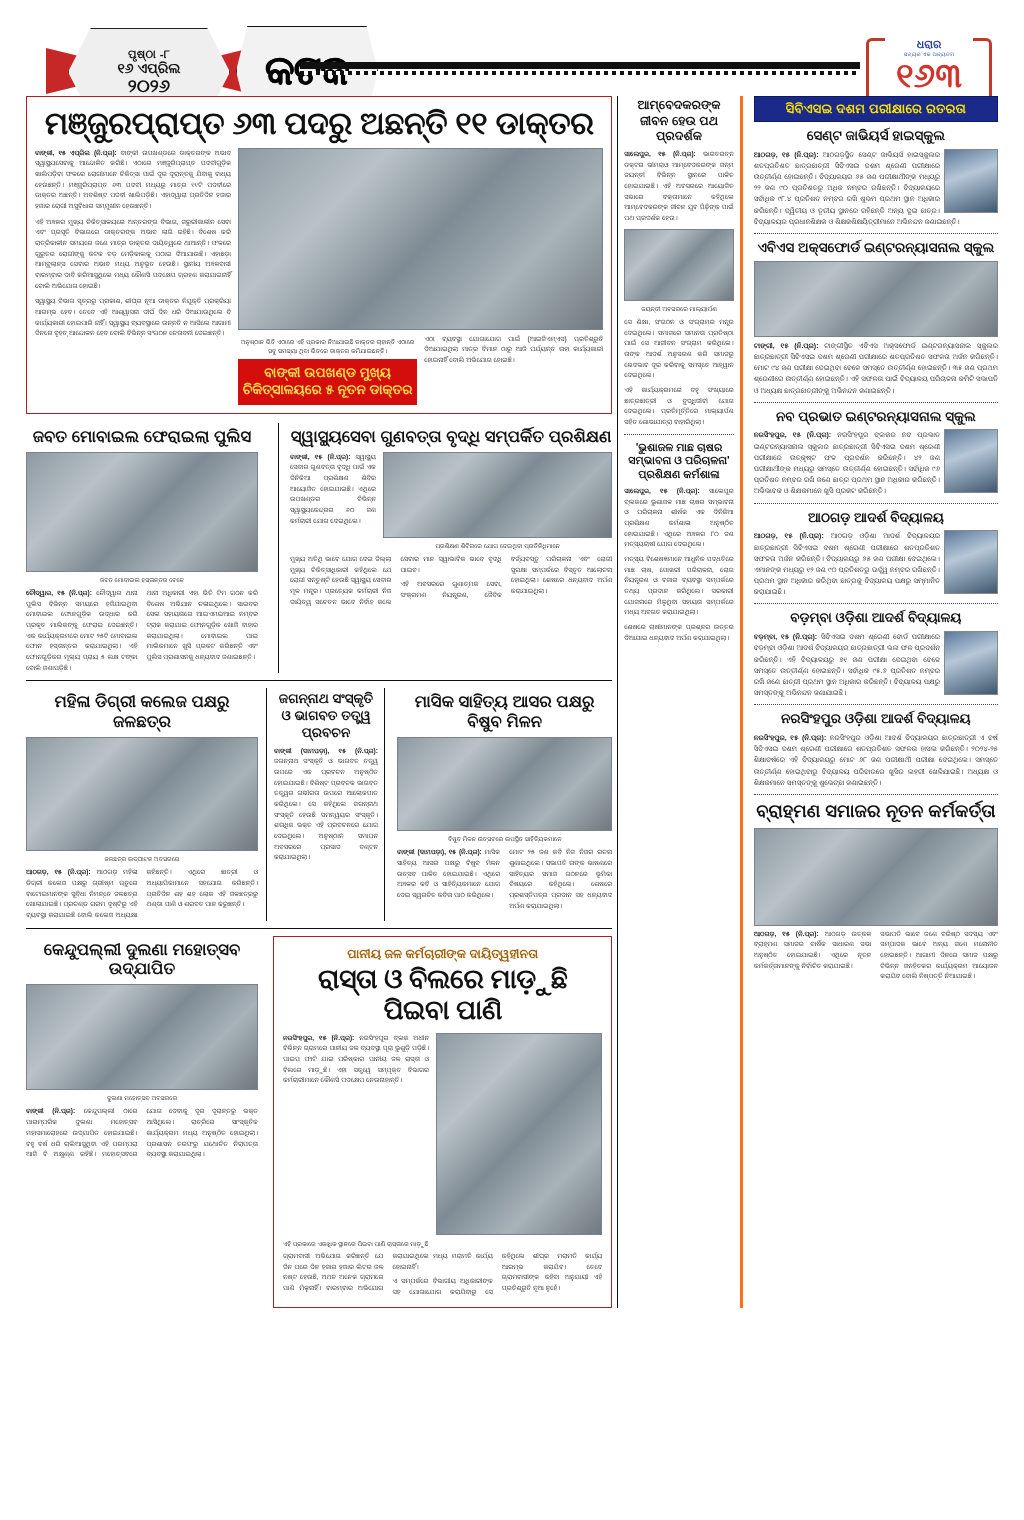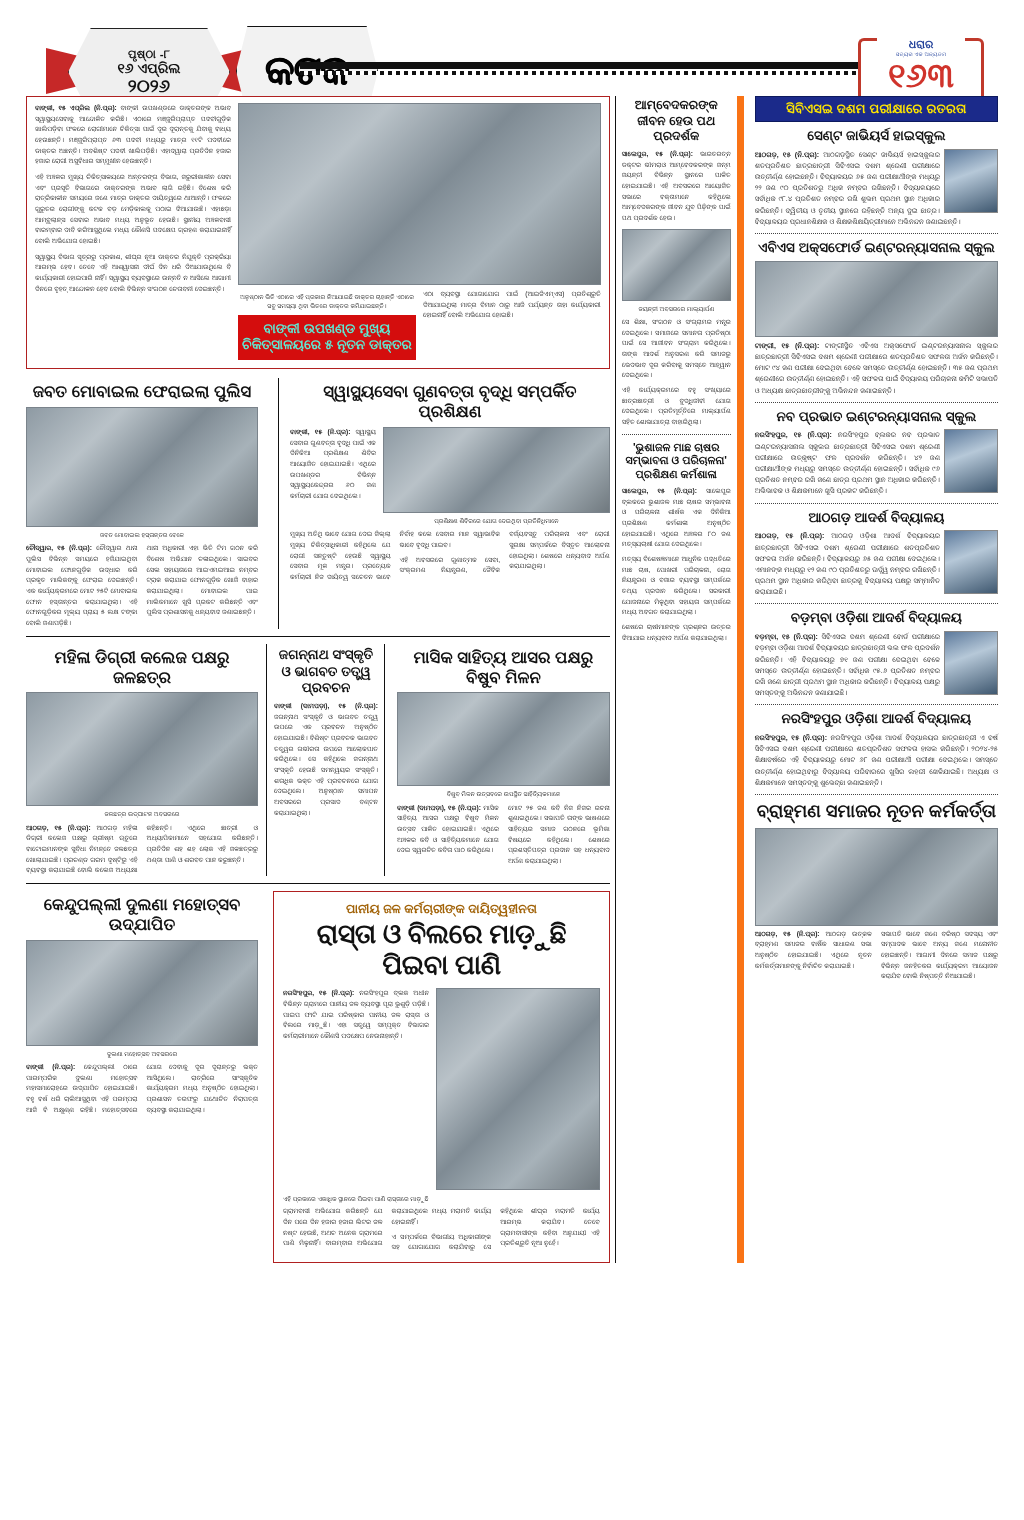--- a/index.html
+++ b/index.html
@@ -23,37 +23,37 @@
   .mast-city{position:absolute;left:190px;top:-16px;width:140px;height:88px;background:#f2f2f2;
      border:1.6px solid #111;border-radius:5px;
      clip-path:polygon(8% 0,92% 0,100% 50%,92% 100%,8% 100%,0 50%);
      display:flex;align-items:center;justify-content:center;}
   .mast-city span{font-size:40px;font-weight:bold;letter-spacing:-1px;
      -webkit-text-stroke:0.6px #000;}
   .mast-rule{position:absolute;left:300px;top:62px;width:560px;height:7px;background:#111;}
   .mast-rule:after{content:"";position:absolute;left:0;top:9px;width:560px;height:4px;
      background:repeating-linear-gradient(to right,#111 0 4px,#fff 4px 8px);}
 
-  .logo-box{position:absolute;right:40px;top:34px;width:126px;height:82px;}
+  .logo-box{position:absolute;right:32px;top:34px;width:126px;height:82px;}
   .br{position:absolute;top:4px;width:16px;height:74px;border:3px solid #c0392b;}
   .br.l{left:0;border-right:none;border-radius:6px 0 0 6px;}
   .br.r{right:0;border-left:none;border-radius:0 6px 6px 0;}
   .logo-top{position:absolute;left:0;right:0;top:4px;text-align:center;font-size:11px;
      font-weight:bold;color:#21409a;}
   .logo-sub{position:absolute;left:0;right:0;top:17px;text-align:center;font-size:5.5px;
      color:#21409a;letter-spacing:.2px;}
   .logo-big{position:absolute;left:0;right:0;top:24px;text-align:center;font-size:34px;
      font-weight:bold;color:#d0342c;line-height:1;}
   .logo-bot{position:absolute;left:0;right:0;bottom:6px;text-align:center;font-size:6px;
      color:#21409a;font-weight:bold;letter-spacing:.4px;}
 
   
   .grid{position:relative;margin:0 26px;display:flex;gap:0;}
   .colA{width:600px;}
-  .colB{width:112px;padding:0 6px;border-left:1px solid #111;border-right:7px solid #f97316;margin:0 5px;}
+  .colB{width:112px;padding:0 6px;border-left:1px solid #111;border-right:3px solid #f97316;margin:0 5px;}
   .colC{width:250px;padding-left:6px;}
 
   
   .box{border:1.6px solid #b02020;padding:6px 8px 8px;margin-bottom:9px;background:#fff;}
   .hl1{font-size:31.5px;font-weight:bold;text-align:center;line-height:1.16;letter-spacing:-.5px;margin:2px 0 6px;}
   .hl2{font-size:16.5px;font-weight:bold;text-align:center;line-height:1.2;margin:4px 0 5px;}
   .hl3{font-size:13.5px;font-weight:bold;text-align:center;line-height:1.24;margin:3px 0 4px;}
   .hl-mid{font-size:12.5px;font-weight:bold;text-align:center;line-height:1.25;margin:2px 0 4px;}
   .kicker{font-size:12.5px;font-weight:bold;text-align:center;color:#a16207;margin:3px 0 2px;}
   .hlbig2{font-size:27px;font-weight:bold;text-align:center;line-height:1.15;margin:0 0 7px;letter-spacing:-.5px;}
@@ -68,21 +68,21 @@
   .lead{font-weight:bold;}
 
   .cols2{column-count:2;column-gap:9px;column-rule:0;}
   .cols3{column-count:3;column-gap:9px;}
 
   .ph{background:#9aa4ad;position:relative;overflow:hidden;border:1px solid #7a838b;}
   .ph:before{content:"";position:absolute;inset:0;
     background:linear-gradient(135deg,#8e9aa3 0%,#b9c2c8 28%,#7f8b94 52%,#a7b2b9 74%,#70797f 100%);}
   .cap{font-size:6.2px;line-height:1.5;text-align:center;margin-top:3px;color:#222;}
 
-  .redbanner{background:#d40d0d;color:#5eead4;text-align:center;font-size:13.5px;font-weight:bold;
+  .redbanner{background:#d40d0d;color:#fde047;text-align:center;font-size:13.5px;font-weight:bold;
      line-height:1.25;padding:6px 0;margin-top:4px;}
 
   .sep{border:0;border-top:1px solid #111;margin:7px 0;}
   .sepd{border:0;border-top:1px dotted #444;margin:6px 0;}
 
   .portrait{width:52px;height:62px;border:1px solid #888;float:right;margin:0 0 2px 4px;}
   .portrait.pb:before{content:"";display:block;width:100%;height:100%;
      background:linear-gradient(160deg,#5d7a9c 0%,#b6c8d8 40%,#3f5870 100%);}
 
   .row{display:flex;gap:7px;}
@@ -117,20 +117,21 @@
       <div class="logo-big">୧୬୩</div>
       <div class="logo-bot">ଭୁବନେଶ୍ୱର - ୨୦୨୬</div>
     </div>
   </div>
 
   <div class="grid">
 
     <div class="colA">
 
       <div class="box">
+        <div class="hl1">ମଞ୍ଜୁରପ୍ରାପ୍ତ ୬୩ ପଦରୁ ଅଛନ୍ତି ୧୧ ଡାକ୍ତର</div>
         <div class="row">
           <div style="width:196px">
             <div class="txt"><span class="lead">ବାଙ୍କୀ, ୧୫ ଏପ୍ରିଲ (ନି.ପ୍ର):</span> <span>ବାଙ୍କୀ ଉପଖଣ୍ଡରେ ଡାକ୍ତରଙ୍କ ଅଭାବ ସ୍ୱାସ୍ଥ୍ୟସେବାକୁ ଆନ୍ଦୋଳିତ କରିଛି। ଏଠାରେ ମଞ୍ଜୁରିପ୍ରାପ୍ତ ପଦବୀଗୁଡ଼ିକ ଖାଲିପଡ଼ିବା ଫଳରେ ରୋଗୀମାନେ ଚିକିତ୍ସା ପାଇଁ ଦୂର ଦୂରାନ୍ତକୁ ଯିବାକୁ ବାଧ୍ୟ ହେଉଛନ୍ତି। ମଞ୍ଜୁରିପ୍ରାପ୍ତ ୬୩ ପଦବୀ ମଧ୍ୟରୁ ମାତ୍ର ୧୧ଟି ପଦବୀରେ ଡାକ୍ତର ଅଛନ୍ତି। ଅବଶିଷ୍ଟ ପଦବୀ ଖାଲିପଡ଼ିଛି। ଏହାଦ୍ୱାରା ପ୍ରତିଦିନ ହଜାର ହଜାର ରୋଗୀ ଅସୁବିଧାର ସମ୍ମୁଖୀନ ହେଉଛନ୍ତି।</span></div>
             <div class="txt" style="margin-top:5px">ଏହି ଅଞ୍ଚଳର ମୁଖ୍ୟ ଚିକିତ୍ସାଳୟରେ ଅନ୍ତରଙ୍ଗ ବିଭାଗ, ଜରୁରୀକାଳୀନ ସେବା ଏବଂ ପ୍ରସୂତି ବିଭାଗରେ ଡାକ୍ତରଙ୍କ ଅଭାବ ଲାଗି ରହିଛି। ବିଶେଷ କରି ରାତ୍ରିକାଳୀନ ସମୟରେ ଜଣେ ମାତ୍ର ଡାକ୍ତର ଦାୟିତ୍ୱରେ ଥାଆନ୍ତି। ଫଳରେ ଗୁରୁତର ରୋଗୀଙ୍କୁ କଟକ ବଡ଼ ମେଡ଼ିକାଲକୁ ପଠାଇ ଦିଆଯାଉଛି। ଏହାଛଡ଼ା ଆମ୍ବୁଲାନ୍ସ ସେବାର ଅଭାବ ମଧ୍ୟ ଅନୁଭୂତ ହେଉଛି। ସ୍ଥାନୀୟ ଅଞ୍ଚଳବାସୀ ବାରମ୍ବାର ଦାବି କରିଆସୁଥିଲେ ମଧ୍ୟ କୌଣସି ପଦକ୍ଷେପ ଗ୍ରହଣ କରାଯାଇନାହିଁ ବୋଲି ଅଭିଯୋଗ ହୋଇଛି।</div>
             <div class="txt" style="margin-top:5px">ସ୍ୱାସ୍ଥ୍ୟ ବିଭାଗ ସୂତ୍ରରୁ ପ୍ରକାଶ, ଶୀଘ୍ର ନୂଆ ଡାକ୍ତର ନିଯୁକ୍ତି ପ୍ରକ୍ରିୟା ଆରମ୍ଭ ହେବ। ତେବେ ଏହି ଆଶ୍ୱାସନା ଦୀର୍ଘ ଦିନ ଧରି ଦିଆଯାଉଥିଲେ ବି କାର୍ଯ୍ୟକାରୀ ହୋଇପାରି ନାହିଁ। ସ୍ୱାସ୍ଥ୍ୟ ବ୍ୟବସ୍ଥାରେ ଉନ୍ନତି ନ ଆସିଲେ ଆଗାମୀ ଦିନରେ ବୃହତ୍ ଆନ୍ଦୋଳନ ହେବ ବୋଲି ବିଭିନ୍ନ ସଂଗଠନ ଚେତାବନୀ ଦେଇଛନ୍ତି।</div>
           </div>
           <div style="flex:1">
             <div class="ph" style="height:180px"></div>
             <div class="row" style="margin-top:4px">
               <div style="width:50%">

